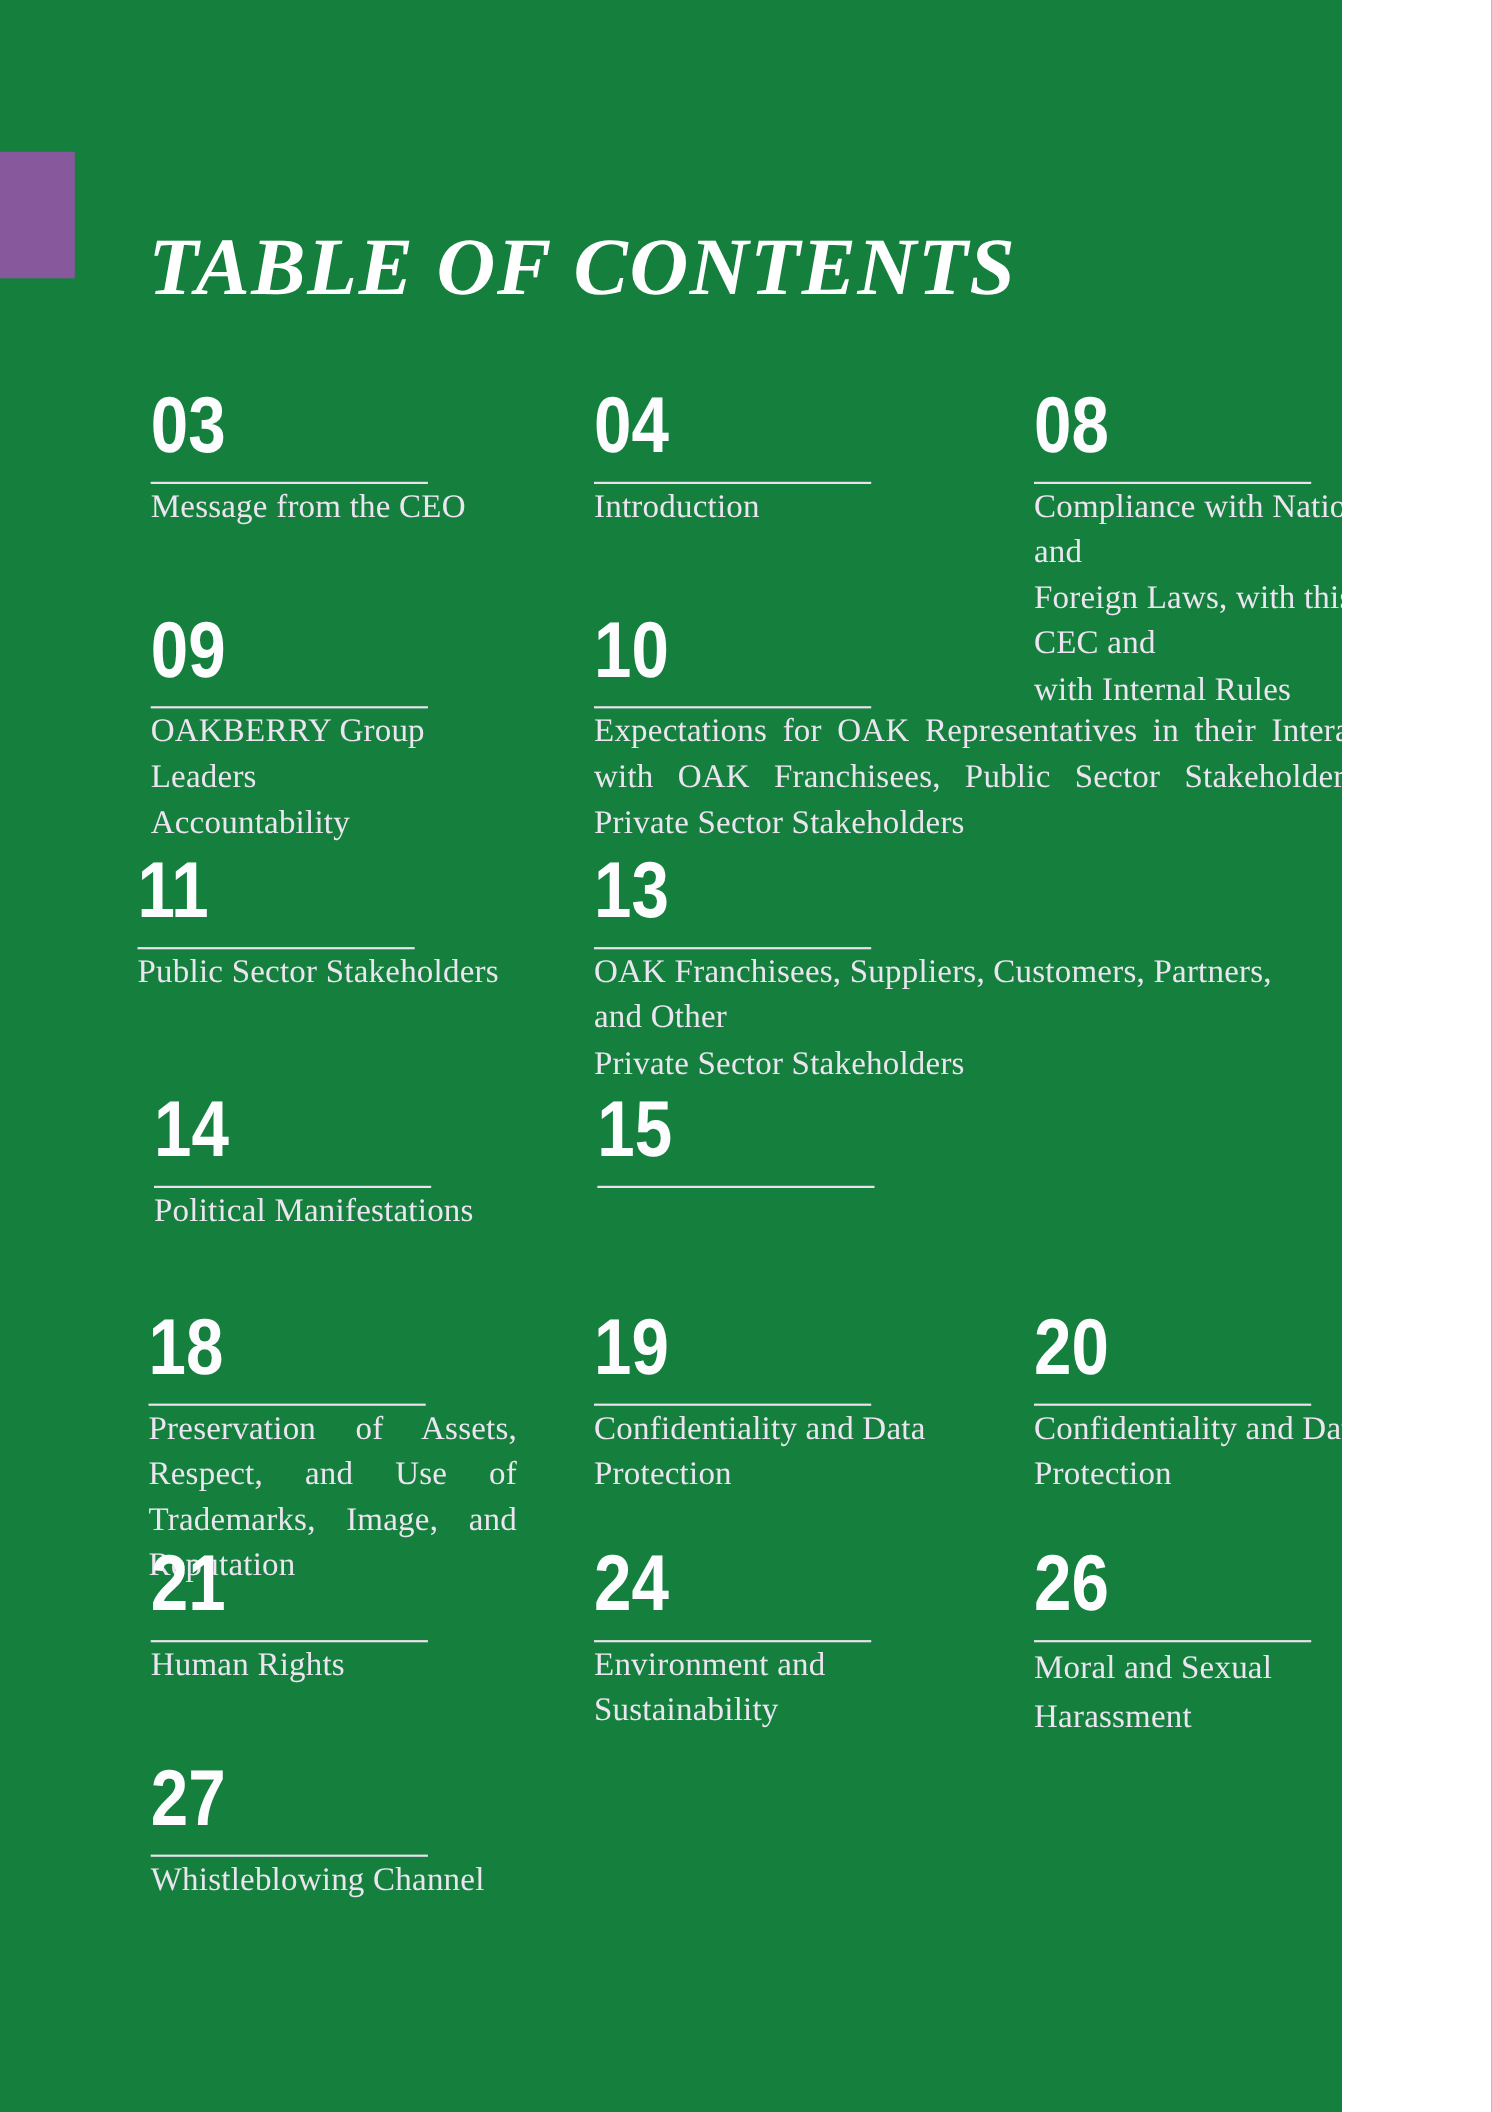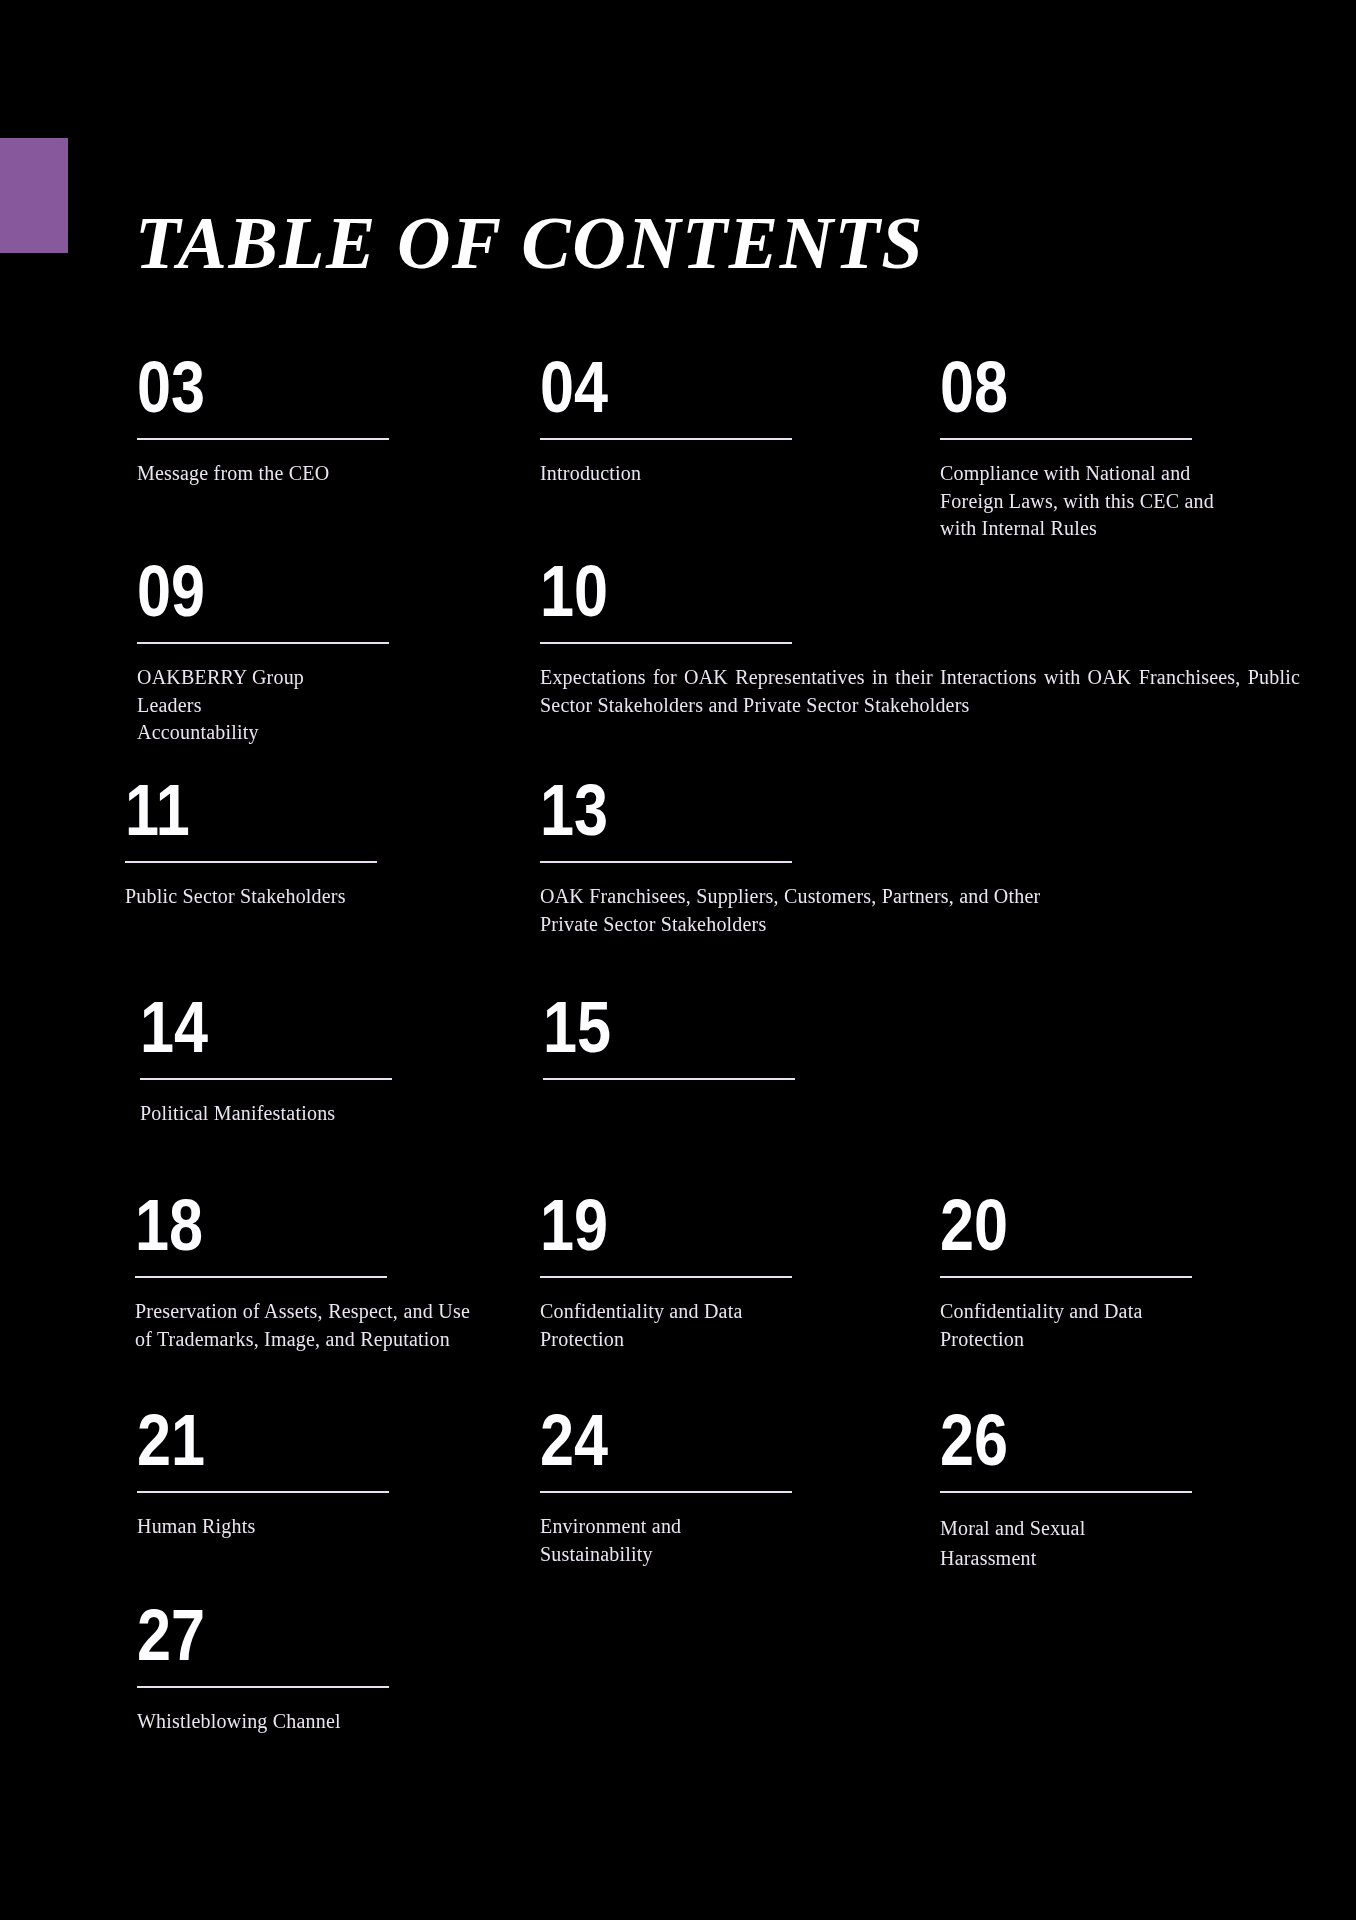--- a/index.html
+++ b/index.html
@@ -1,22 +1,22 @@
 <!DOCTYPE html>
 <html><head>
 <meta charset="utf-8">
 <style>
   html, body { margin: 0; padding: 0; }
   body { font-family: "Liberation Serif", serif; }
 
   .page {
     position: relative;
-    width: 1356px;
+    width: 1220px;
     height: 1920px;
-    background: #000000;
+    background: #15803d;
     overflow: hidden;
   }
 
   .accent-block {
     position: absolute;
     left: 0;
     top: 138px;
     width: 68px;
     height: 115px;
     background: #87589c;
@@ -56,23 +56,22 @@
   }
 
   .entry .rule {
     width: 252px;
     height: 2px;
     background: #e9e1ef;
     margin-top: 15px;
   }
 
   .entry .label {
-    margin-top: 20px;
     font-family: "Liberation Serif", serif;
-    font-size: 20px;
+    font-size: 30px;
     line-height: 1.38;
     color: #ece5f1;
     white-space: pre-line;
     letter-spacing: 0.2px;
   }
 
   
   .e0  { left: 137px; top: 351px; }
   .e1  { left: 540px; top: 351px; }
   .e2  { left: 940px; top: 351px; }

